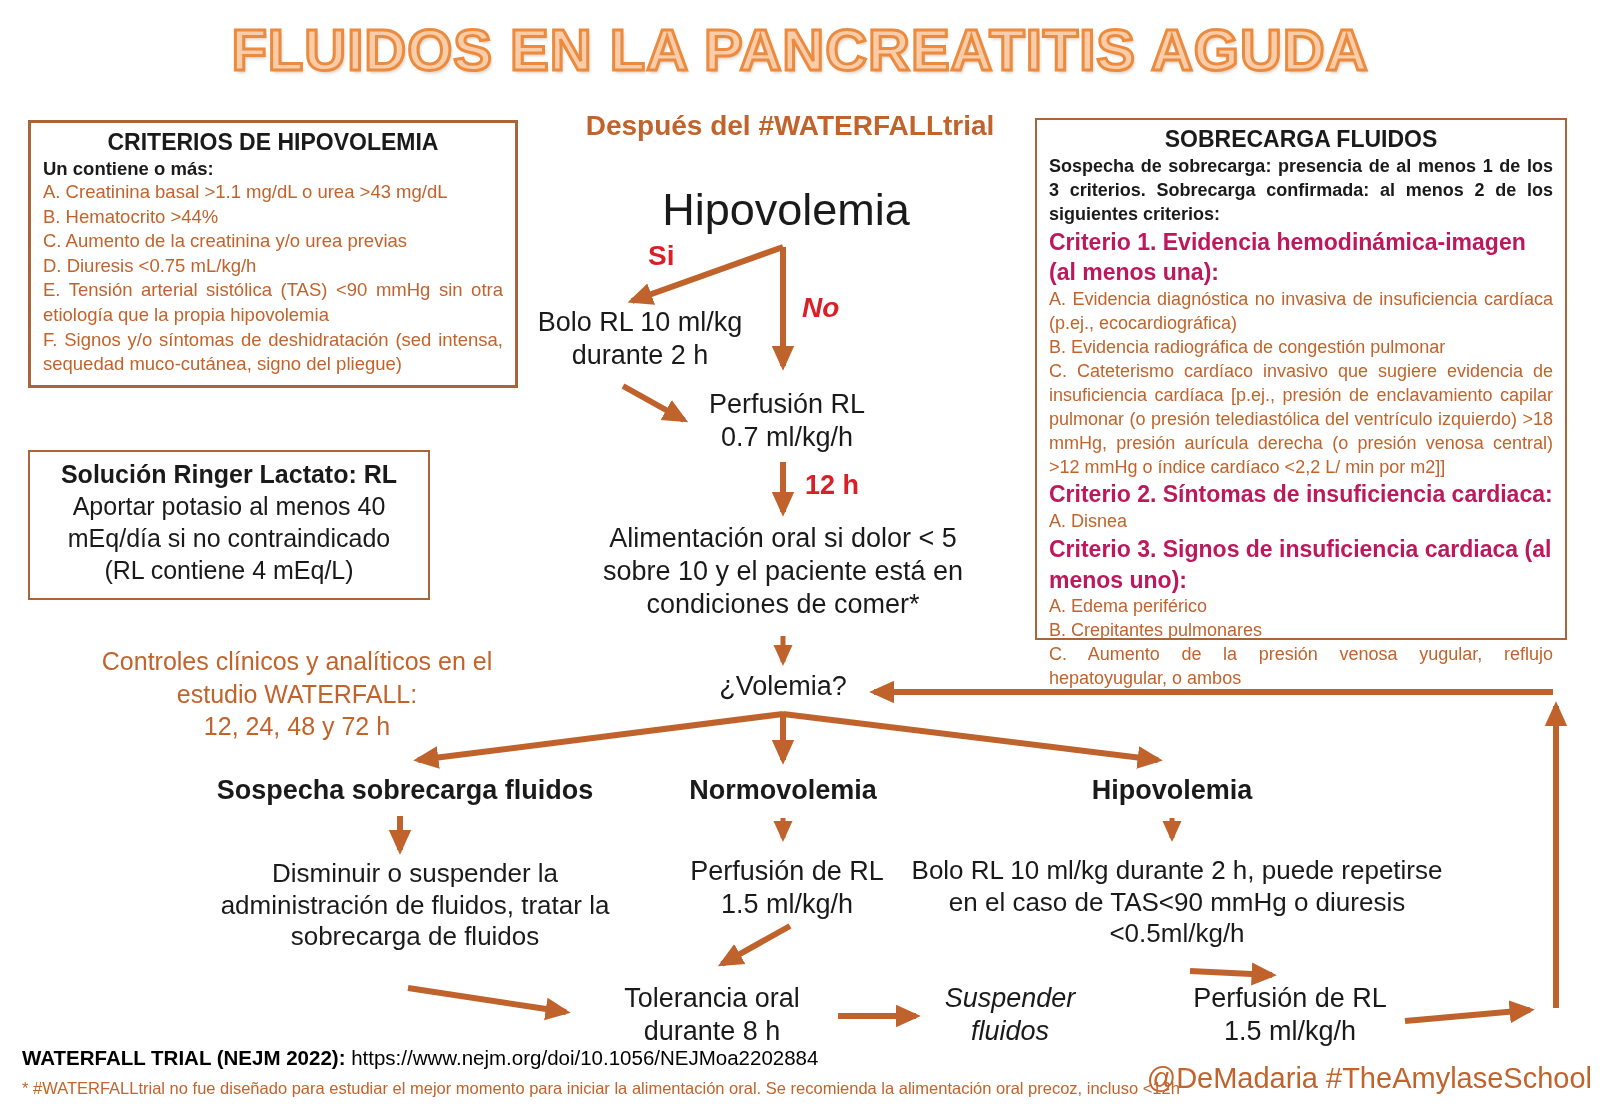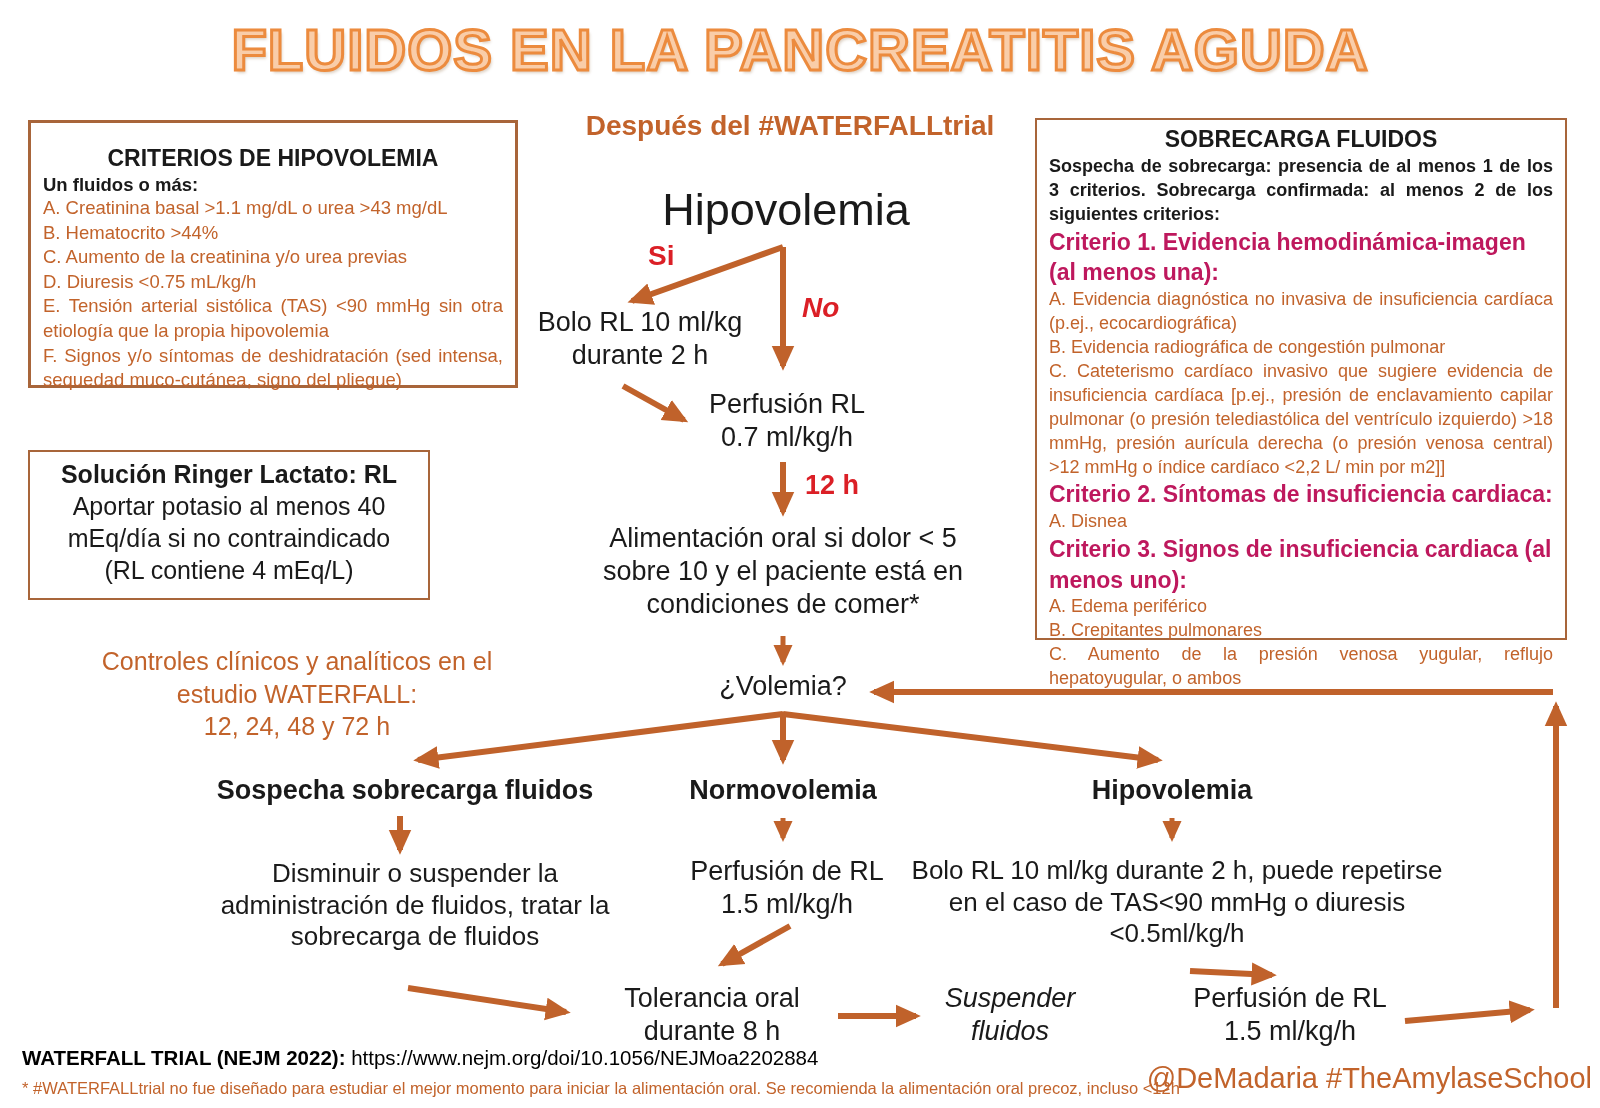--- a/index.html
+++ b/index.html
@@ -14,21 +14,21 @@
   
   #main-title{
     left:0;right:0;top:16px;text-align:center;
     font-size:58px;font-weight:bold;letter-spacing:1px;
     color:#F9CDA9;-webkit-text-stroke:3px #EC8B3E;
     text-shadow:2px 3px 3px rgba(120,70,20,0.25);
   }
   #subtitle{left:790px;top:110px;font-size:28px;font-weight:bold;color:#C2632B;}
   
   .box{background:#fff;box-sizing:border-box;}
-  #criterios-box{left:28px;top:120px;width:490px;height:268px;border:3px solid #A8653A;padding:20px 12px;}
+  #criterios-box{left:28px;top:120px;width:490px;height:268px;border:3px solid #A8653A;padding:4px 12px;}
   #criterios-box .box-title{font-size:23px;font-weight:bold;text-align:center;margin:2px 0 2px 0;}
   #criterios-box .box-intro{font-size:18.5px;font-weight:bold;}
   #criterios-box .item{font-size:18.5px;line-height:1.33;color:#C2632B;text-align:justify;}
   #sobrecarga-box{left:1035px;top:118px;width:532px;height:522px;border:2px solid #A8653A;padding:4px 12px;}
   #sobrecarga-box .box-title{font-size:23px;font-weight:bold;text-align:center;margin:2px 0 2px 0;}
   #sobrecarga-box .box-intro{font-size:18px;font-weight:bold;line-height:1.33;text-align:justify;}
   #sobrecarga-box .crit-heading{font-size:23px;font-weight:bold;color:#be185d;line-height:1.33;}
   #sobrecarga-box .item{font-size:18px;line-height:1.33;color:#C2632B;text-align:justify;}
   #rl-box{left:28px;top:450px;width:402px;height:150px;border:2px solid #A8653A;padding:6px 10px;text-align:center;}
   #rl-box .rl-title{font-size:25px;font-weight:bold;line-height:1.28;}
@@ -80,21 +80,21 @@
     <line x1="1190" y1="971" x2="1272" y2="975" marker-end="url(#ah)"></line>
     <line x1="1405" y1="1021" x2="1530" y2="1010" marker-end="url(#ah)"></line>
     <line x1="1556" y1="1008" x2="1556" y2="706" marker-end="url(#ah)"></line>
   </svg>
 
   <div id="main-title" class="abs">FLUIDOS EN LA PANCREATITIS AGUDA</div>
   <div id="subtitle" class="abs center-block">Después del #WATERFALLtrial</div>
 
   <div id="criterios-box" class="abs box">
     <div class="box-title">CRITERIOS DE HIPOVOLEMIA</div>
-    <div class="box-intro">Un fluidos o más:</div>
+    <div class="box-intro">Un contiene o más:</div>
     <div class="item">A. Creatinina basal &gt;1.1 mg/dL o urea &gt;43 mg/dL</div>
     <div class="item">B. Hematocrito &gt;44%</div>
     <div class="item">C. Aumento de la creatinina y/o urea previas</div>
     <div class="item">D. Diuresis &lt;0.75 mL/kg/h</div>
     <div class="item">E. Tensión arterial sistólica (TAS) &lt;90 mmHg sin otra etiología que la propia hipovolemia</div>
     <div class="item">F. Signos y/o síntomas de deshidratación (sed intensa, sequedad muco-cutánea, signo del pliegue)</div>
   </div>
 
   <div id="sobrecarga-box" class="abs box">
     <div class="box-title">SOBRECARGA FLUIDOS</div>

